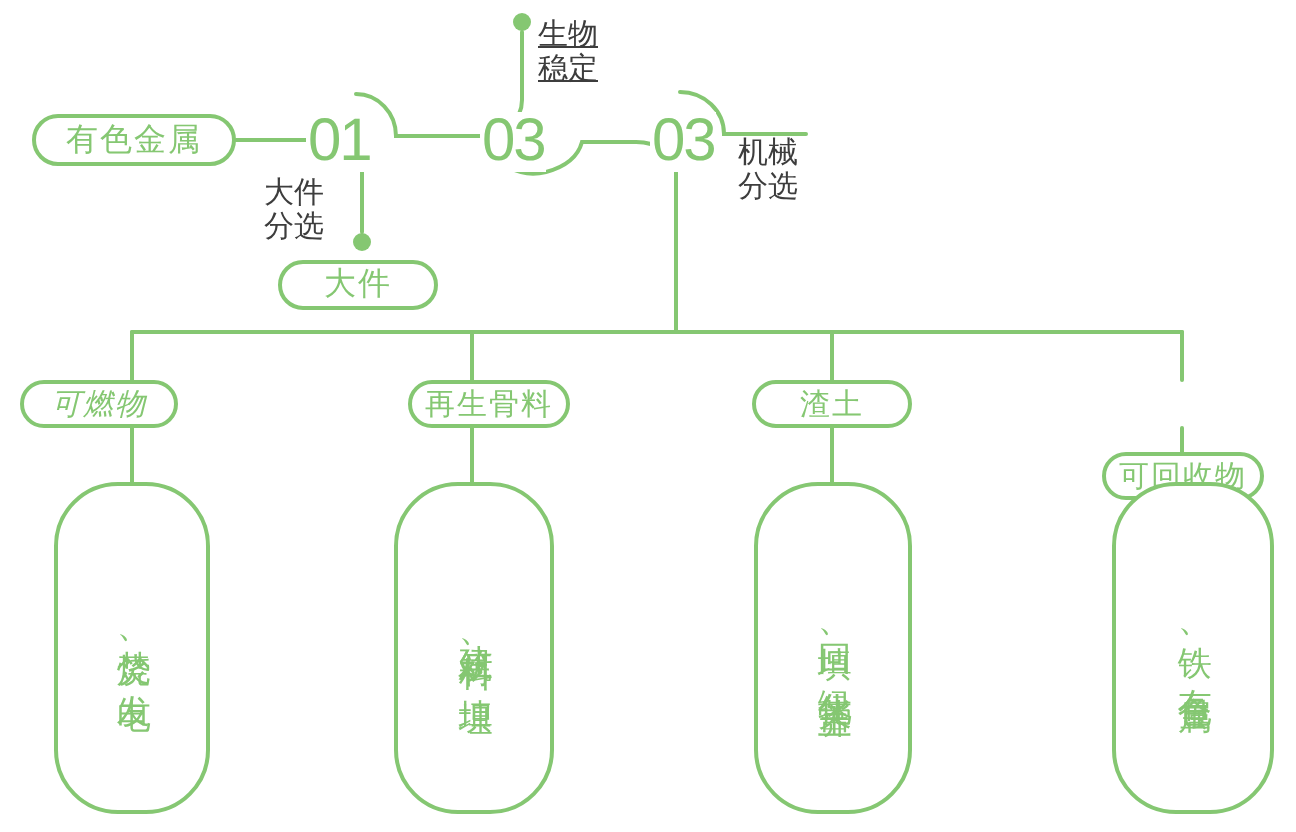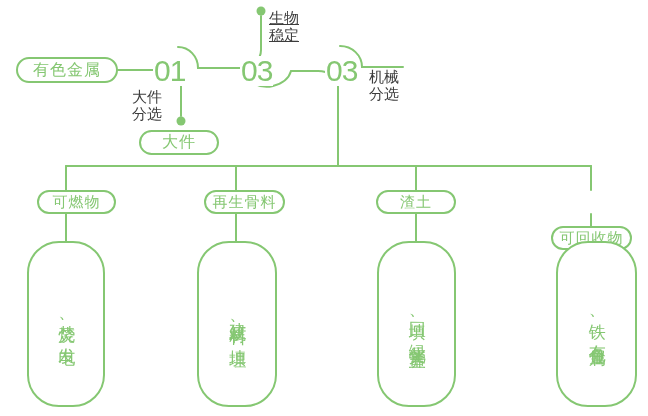--- a/index.html
+++ b/index.html
@@ -17,21 +17,21 @@
   svg.lines circle{fill:var(--green);stroke:none;}
 
   .pill{
     position:absolute;border:2px solid var(--green);border-radius:14px;
     color:var(--green);display:flex;align-items:center;justify-content:center;
     letter-spacing:1px;background:var(--bg);box-sizing:border-box;white-space:nowrap;
   }
   .pill.source{left:16px;top:57px;width:102px;height:26px;font-size:16px;}
   .pill.bulky{left:139px;top:130px;width:80px;height:25px;font-size:16px;}
   .pill.cat{top:190px;height:24px;font-size:15px;}
-  .cat0{left:37px;width:79px;}
+  .cat0{left:10px;width:79px;font-style:italic;}
   .cat1{left:204px;width:81px;}
   .cat2{left:376px;width:80px;}
   .cat3{left:551px;width:81px;margin-top:36px;}
 
   .stepnum{
     position:absolute;color:var(--green);font-size:30px;line-height:1;
     letter-spacing:-1px;background:var(--bg);padding:0 1px;
   }
   .n0{left:153px;top:56px;}
   .n1{left:240px;top:56px;}

